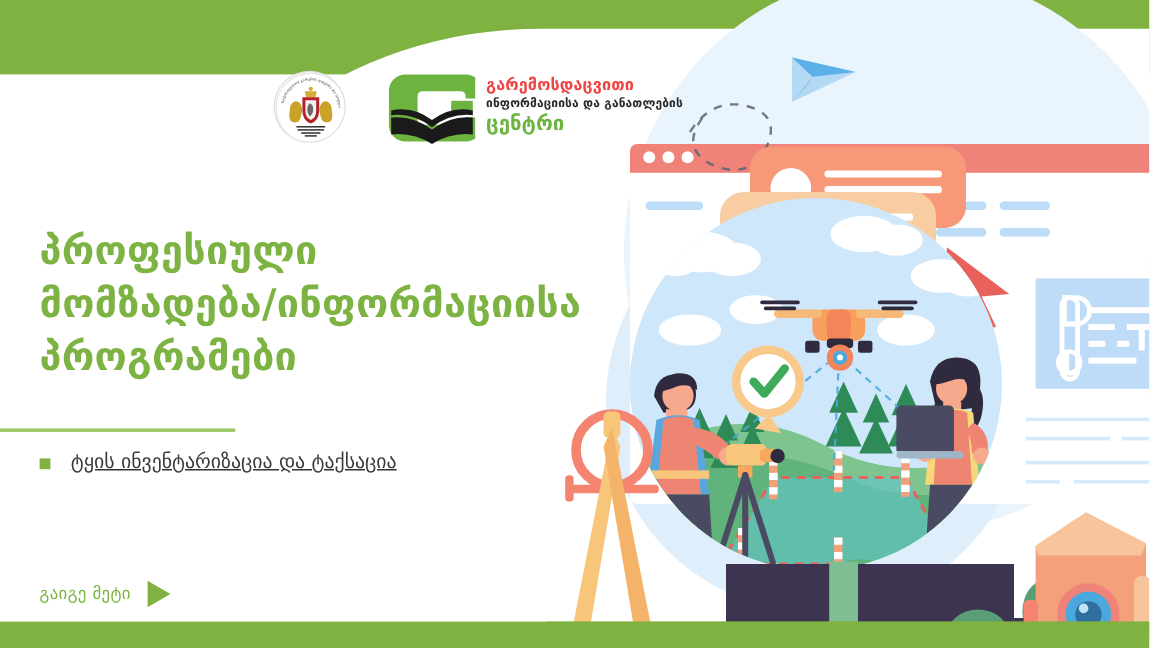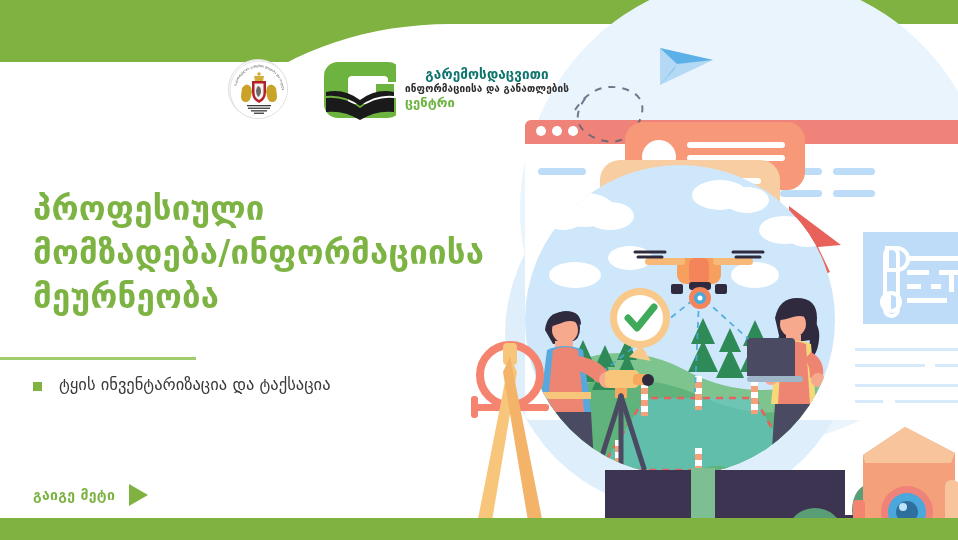--- a/index.html
+++ b/index.html
@@ -38,48 +38,48 @@
     position:absolute; left:33px; top:175px; width:460px;
     color:var(--green-text); font-size:33px; font-weight:700;
     line-height:1.33; letter-spacing:.2px;
   }
   .title .ln { display:block; white-space:nowrap; }
   .divider {
     position:absolute; left:0; top:345px; width:196px; height:3px;
     background:#9fcb6a;
   }
   .bullets { position:absolute; left:33px; top:362px; width:460px; }
-  .bullet { display:flex; align-items:flex-start; margin-bottom:9px; }
+  .bullet { display:flex; align-items:flex-start; margin-bottom:9px;text-decoration:underline; }
   .bullet .sq {
     width:9px; height:9px; background:#7fb241; margin-top:8px;
     margin-right:17px; flex:0 0 9px;
   }
   .bullet .txt { font-size:16.5px; color:#3a3a3a; line-height:1.35; white-space:nowrap; }
   .cta {
     position:absolute; left:33px; top:472px; display:flex; align-items:center; cursor:pointer;
   }
-  .cta .lbl { color:var(--green-text); font-size:14px; font-weight:700; letter-spacing:.3px; }
+  .cta .lbl { color:var(--green-text); font-size:14px; font-weight:400; letter-spacing:.3px; }
   .cta .tri {
     margin-left:14px; width:0; height:0;
     border-left:19px solid #7fb241;
     border-top:11px solid transparent;
     border-bottom:11px solid transparent;
   }
 
   
   .logos { position:absolute; left:228px; top:58px; z-index:22; display:flex; align-items:center; }
   .emblem { width:60px; height:60px; position:relative; }
   .emb-ring { position:absolute; inset:0; border-radius:50%; background:#fff; border:1px solid #ddd; overflow:hidden; }
 
   .gelogo { margin-left:36px; display:flex; align-items:center; }
   .mark { position:relative; width:72px; height:62px; flex:0 0 72px; }
   .logotext { margin-left:9px; }
-  .lt1 { color:#0f766e; font-size:13.5px; font-weight:700; letter-spacing:.1px; line-height:1.15;text-align:center; }
+  .lt1 { color:#ef4444; font-size:13.5px; font-weight:700; letter-spacing:.1px; line-height:1.15; }
   .lt2 { color:#2b2b2b; font-size:10px; font-weight:700; letter-spacing:.1px; line-height:1.4; }
-  .lt3 { color:#6cb33f; font-size:13px; font-weight:700; line-height:1.15; }
+  .lt3 { color:#6cb33f; font-size:17px; font-weight:700; line-height:1.15; }
 
   
   .art { position:absolute; left:455px; top:0; width:503px; height:540px; z-index:10; overflow:hidden;}
 </style>
 </head>
 <body>
 
 <div class="stage">
 
   <div class="band-top"></div>
@@ -423,21 +423,21 @@
         <div class="lt2">ინფორმაციისა და განათლების</div>
         <div class="lt3">ცენტრი</div>
       </div>
     </div>
   </div>
 
   <div class="left">
     <div class="title">
       <span class="ln">პროფესიული</span>
       <span class="ln">მომზადება/ინფორმაციისა</span>
-      <span class="ln">მეურნეობა</span>
+      <span class="ln">პროგრამები</span>
     </div>
 
     <div class="divider"></div>
 
     <div class="bullets">
       <div class="bullet">
         <span class="sq"></span>
         <span class="txt">ტყის ინვენტარიზაცია და ტაქსაცია</span>
       </div>
     </div>

